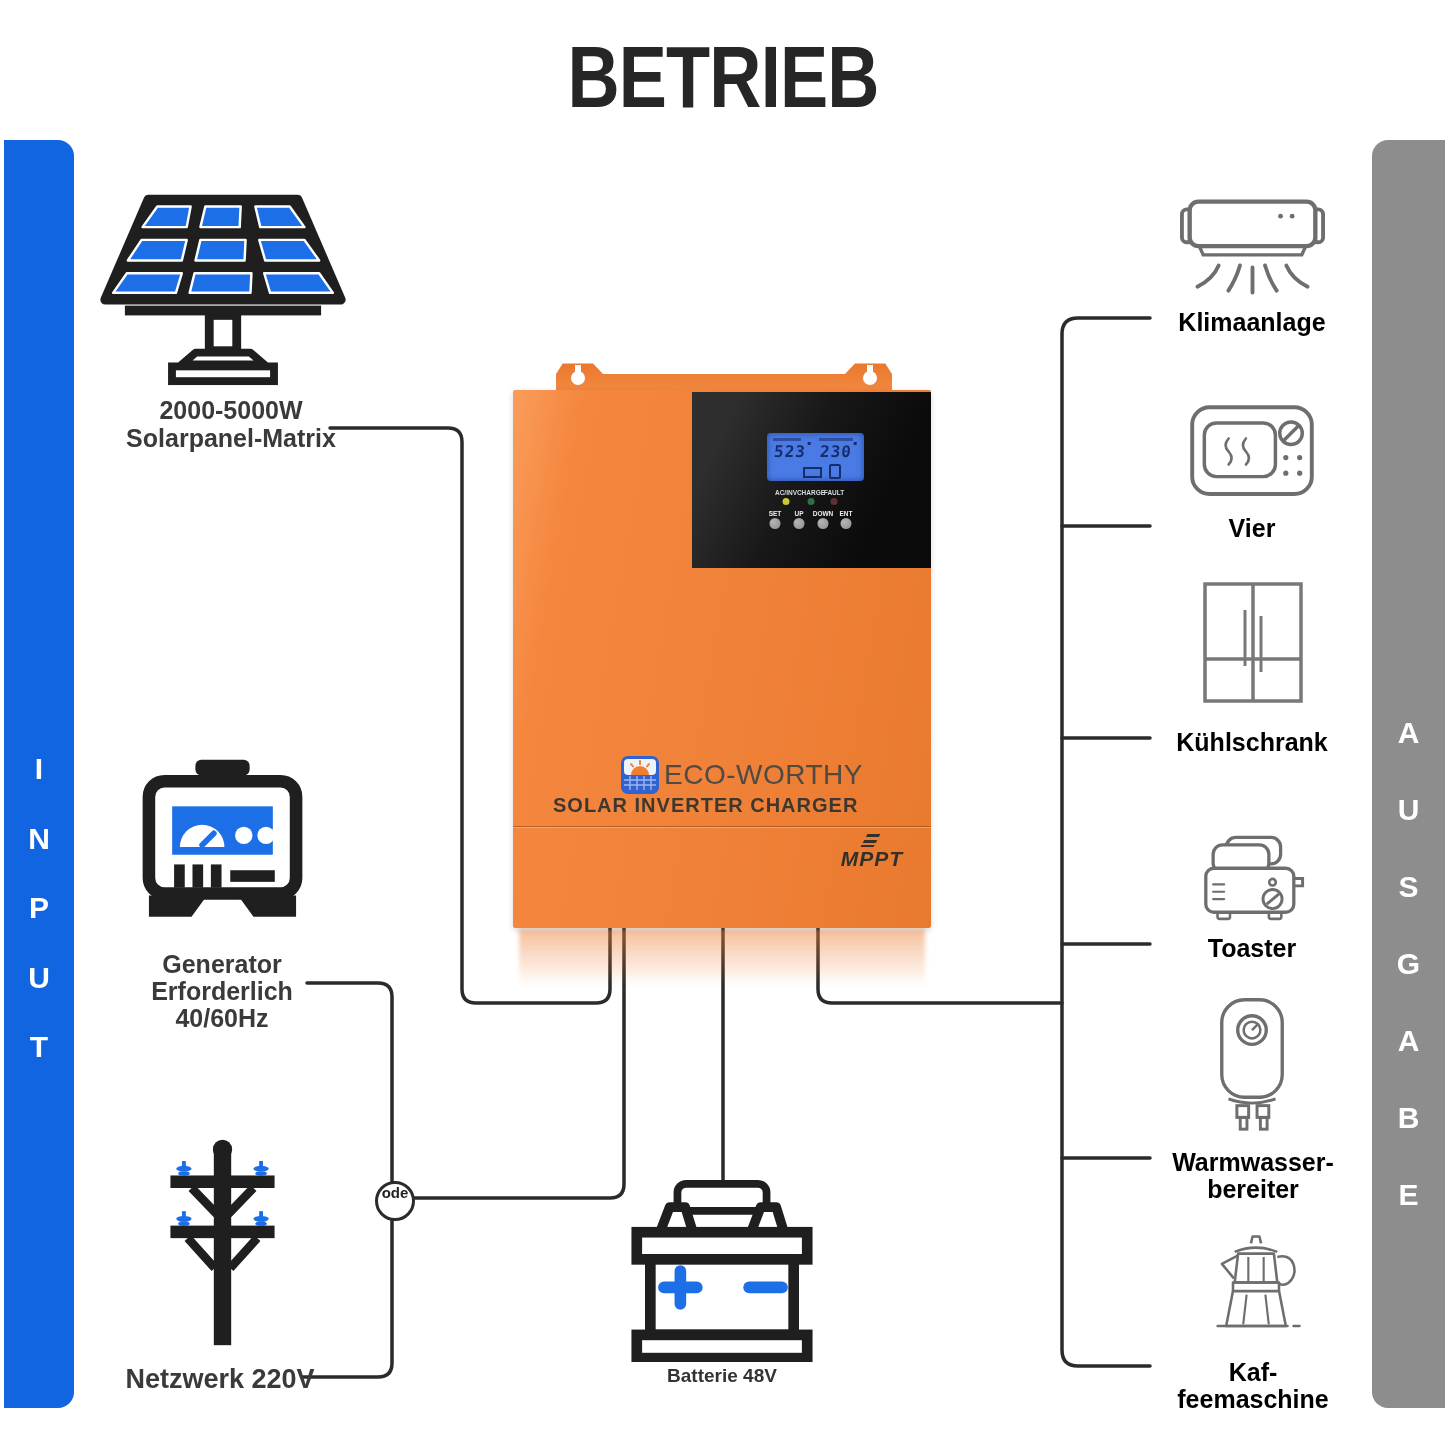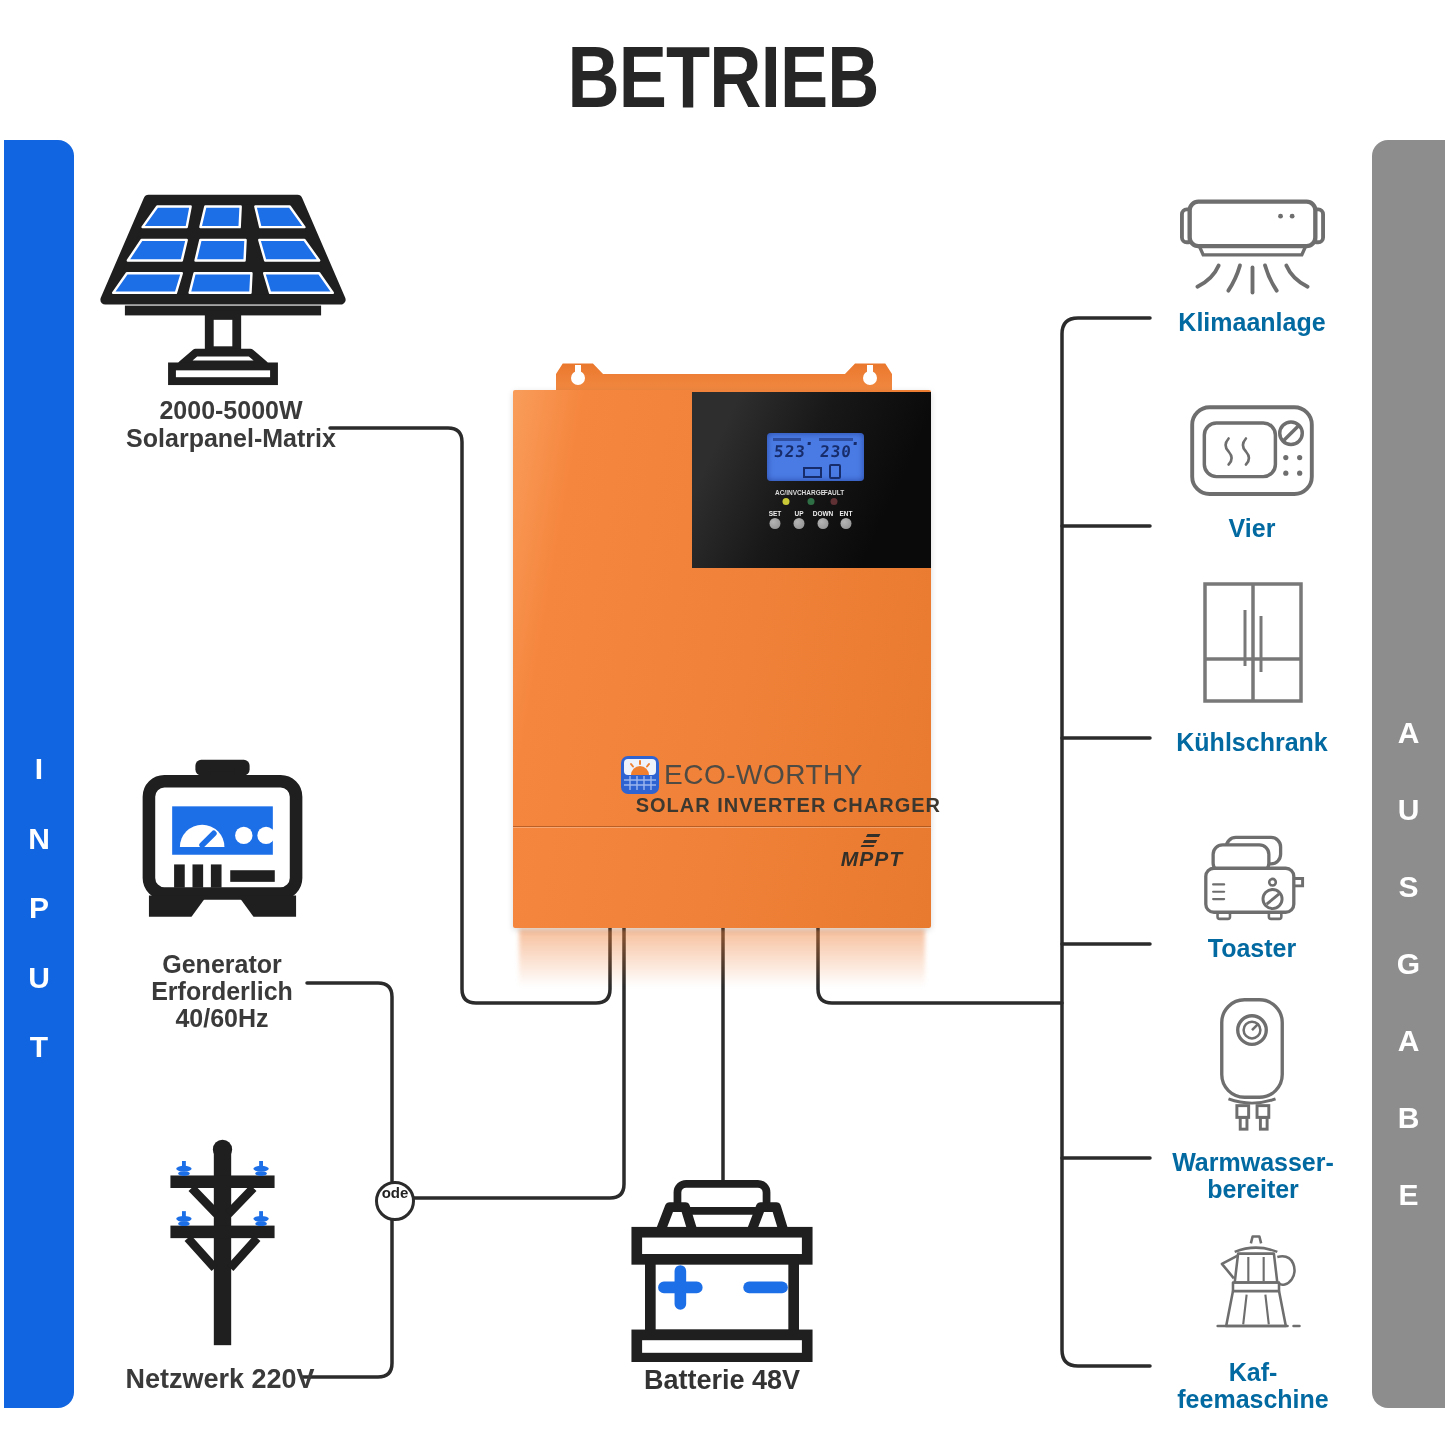--- a/index.html
+++ b/index.html
@@ -19,21 +19,21 @@
   .bar-letters{position:absolute;left:0;width:100%;display:flex;flex-direction:column;
                align-items:center;color:#fff;font-weight:700;font-size:30px;}
   #bar-left .bar-letters{top:612px;height:312px;justify-content:space-between;}
   #bar-right .bar-letters{top:576px;height:496px;justify-content:space-between;}
 
   
   #lines{position:absolute;left:0;top:0;z-index:1;}
   #lines path{fill:none;stroke:#2b2b2b;stroke-width:3.5;stroke-linecap:round;}
 
   
-  .lbl{position:absolute;transform:translateX(-50%);font-weight:700;color:#0369a1;
+  .lbl{position:absolute;transform:translateX(-50%);font-weight:700;color:#000000;
        font-size:25px;white-space:nowrap;text-align:center;z-index:2;}
   .lbl.dark{color:#3a3a3a;}
   #lbl-erforderlich{font-size:34px;color:#1165e0;}
   #junction{position:absolute;left:375px;top:1181px;width:34px;height:34px;background:#fff;
             border:3px solid #2b2b2b;border-radius:50%;z-index:2;display:flex;
             align-items:flex-start;justify-content:center;font-size:15px;font-weight:700;color:#222;}
 
   .icon{position:absolute;z-index:2;}
 
   
@@ -58,21 +58,21 @@
   .lcd-num::after{content:"";display:inline-block;width:3px;height:3px;background:#172c6b;
                   vertical-align:top;margin-left:1px;}
   .lcd-glyph{position:absolute;border:2px solid #172c6b;}
   .ctrl-label{position:absolute;transform:translateX(-50%);font-size:6.5px;font-weight:700;
               color:#d9d9d9;white-space:nowrap;}
   .led{position:absolute;transform:translateX(-50%);width:7px;height:7px;border-radius:50%;}
   .btn{position:absolute;transform:translateX(-50%);width:11px;height:11px;border-radius:50%;
        background:radial-gradient(circle at 35% 35%,#b5b5b5,#8d8d8d);}
   #brand-row{position:absolute;left:107px;top:365px;display:flex;align-items:center;}
   #brand-text{font-size:28px;color:#4e4a44;letter-spacing:.5px;margin-left:4px;}
-  #product-line{position:absolute;left:48px;top:404px;width:380px;text-align:right;
+  #product-line{position:absolute;left:40px;top:404px;width:380px;text-align:left;
                 font-size:20px;font-weight:700;letter-spacing:1px;color:#3c3830;}
   #seam{position:absolute;left:0;top:436px;width:100%;height:1px;background:rgba(80,30,0,.35);
         box-shadow:0 1px 0 rgba(255,255,255,.28);}
   #mppt{position:absolute;right:28px;top:444px;display:flex;align-items:center;
         font-size:21px;font-weight:700;font-style:italic;color:#33302a;letter-spacing:1px;flex-direction:column;}
   #mppt .speed{display:inline-block;width:13px;height:13px;margin-right:2px;transform:skewX(-28deg);
         background:repeating-linear-gradient(to bottom,#33302a 0 3px,transparent 3px 5.5px);}
 </style>
 </head>
 <body>
@@ -184,21 +184,21 @@
   <svg class="icon" style="left:625px;top:1178px;" width="194" height="184" viewBox="0 0 200 190">
     <rect x="54" y="6" width="92" height="28" rx="9" fill="#fff" stroke="#1f1f1f" stroke-width="8"></rect>
     <path d="M36 56 L46 30 H62 L70 56 Z" fill="#fff" stroke="#1f1f1f" stroke-width="10" stroke-linejoin="round"></path>
     <path d="M130 56 L140 30 H156 L164 56 Z" fill="#fff" stroke="#1f1f1f" stroke-width="10" stroke-linejoin="round"></path>
     <rect x="12" y="56" width="176" height="28" fill="#fff" stroke="#1f1f1f" stroke-width="11"></rect>
     <rect x="26" y="84" width="148" height="78" fill="#fff" stroke="#1f1f1f" stroke-width="11"></rect>
     <rect x="12" y="162" width="176" height="24" fill="#fff" stroke="#1f1f1f" stroke-width="11"></rect>
     <path d="M40 113 H74 M57 96 V130" stroke="#1d6fe8" stroke-width="12" stroke-linecap="round"></path>
     <path d="M128 113 H162" stroke="#1d6fe8" stroke-width="12" stroke-linecap="round"></path>
   </svg>
-  <div class="lbl" style="left:722px;top:1365px;font-size:27px;color:#333;">Batterie 48V</div>
+  <div class="lbl" style="left:722px;top:1365px;font-size:19px;color:#333;">Batterie 48V</div>
 
   <svg class="icon" style="left:1180px;top:192px;" width="145" height="116" viewBox="0 0 150 120" fill="none" stroke="#6e6e6e">
     <rect x="2" y="18" width="12" height="34" rx="5" stroke-width="4"></rect>
     <rect x="136" y="18" width="12" height="34" rx="5" stroke-width="4"></rect>
     <rect x="10" y="10" width="130" height="46" rx="9" stroke-width="4.5" fill="#fff"></rect>
     <circle cx="104" cy="25" r="2.5" fill="#6e6e6e" stroke="none"></circle>
     <circle cx="116" cy="25" r="2.5" fill="#6e6e6e" stroke="none"></circle>
     <path d="M20 56 H130 L126 65 H24 Z" stroke-width="3.5"></path>
     <path d="M40 76 Q34 90 18 98" stroke-width="4" stroke-linecap="round"></path>
     <path d="M62 76 Q58 90 50 102" stroke-width="4" stroke-linecap="round"></path>

